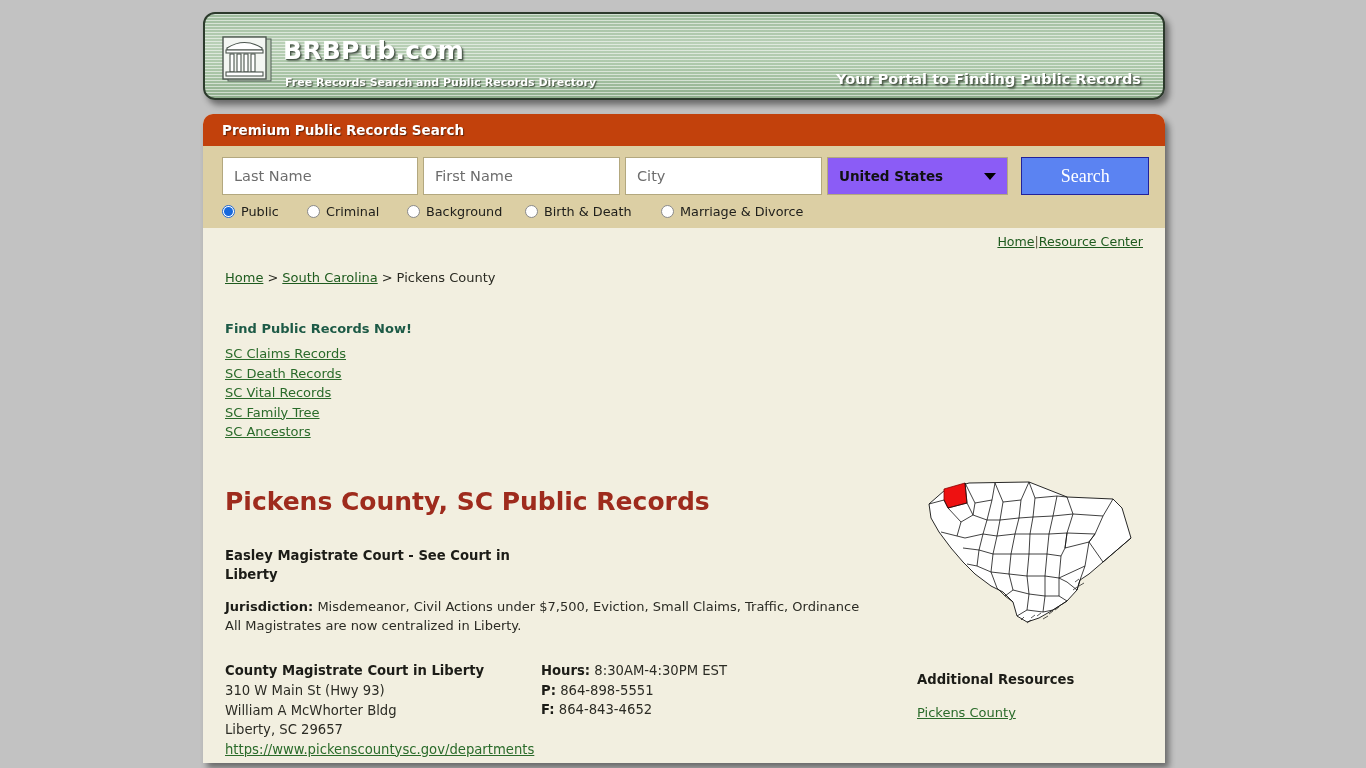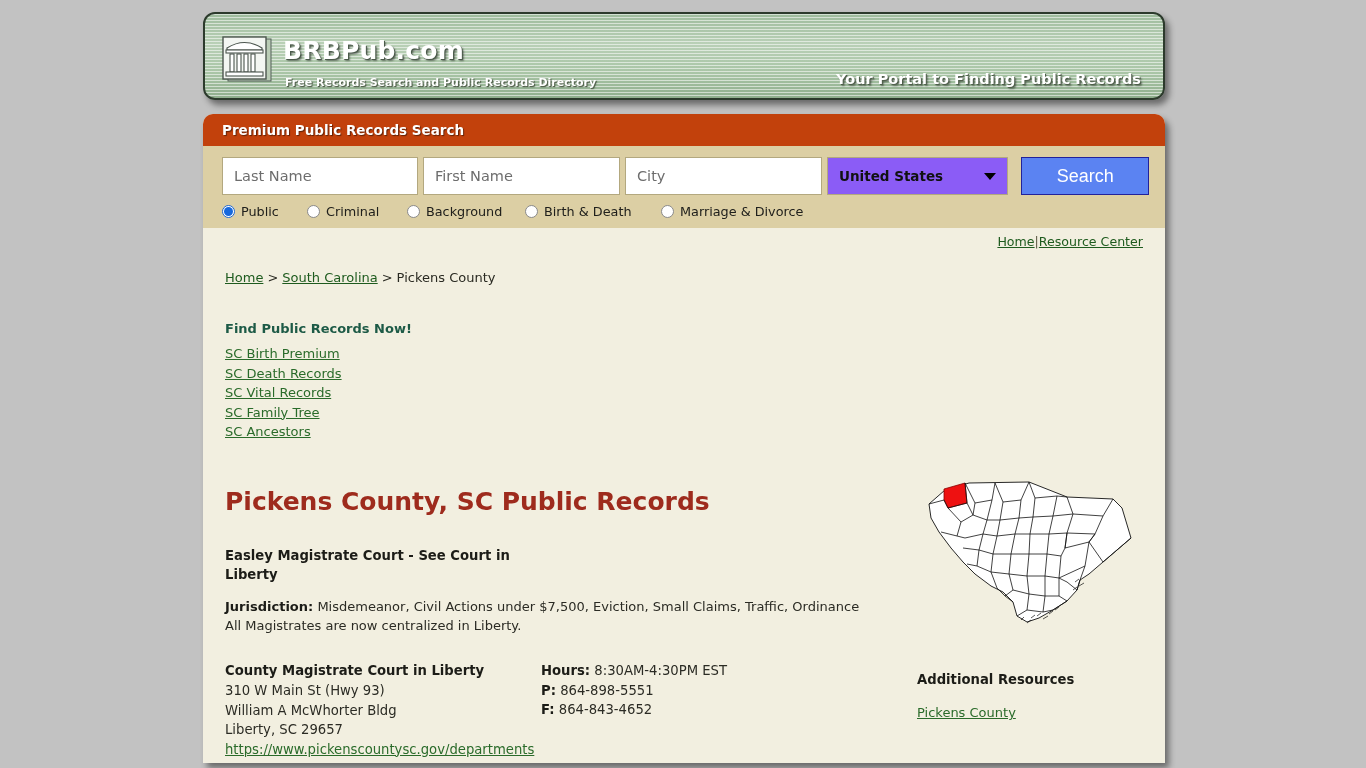--- a/index.html
+++ b/index.html
@@ -138,21 +138,21 @@
     border-left: 6px solid transparent;
     border-right: 6px solid transparent;
     border-top: 7px solid #000;
   }
   .search-btn {
     margin-left: 8px;
     width: 139px; height: 38px;
     background: #5b83f2;
     border: 1px solid #22229b;
     color: #fff;
-    font-family: Liberation Sans, sans-serif;
+    font-family: Liberation Serif, serif;
     font-size: 18px;
     cursor: pointer;
   }
 
   .radio-row {
     display: flex;
     align-items: center;
     margin-top: 9px;
     padding-bottom: 3px;
   }
@@ -369,21 +369,21 @@
       </div>
 
       <div class="breadcrumb">
         <a href="#">Home</a><span class="sep">&gt;</span><a href="#">South Carolina</a><span class="sep">&gt;</span><span>Pickens County</span>
       </div>
 
       <div class="find-title">Find Public Records Now!</div>
 
       <div class="link-cols">
         <div class="link-col">
-          <a href="#">SC Birth Premium</a>
+          <a href="#">SC Claims Records</a>
           <a href="#">SC Death Records</a>
           <a href="#">SC Vital Records</a>
           <a href="#">SC Family Tree</a>
           <a href="#">SC Ancestors</a>
         </div>
       </div>
 
       <h1 class="page-title">Pickens County, SC Public Records</h1>
 
       <div class="court-block">

